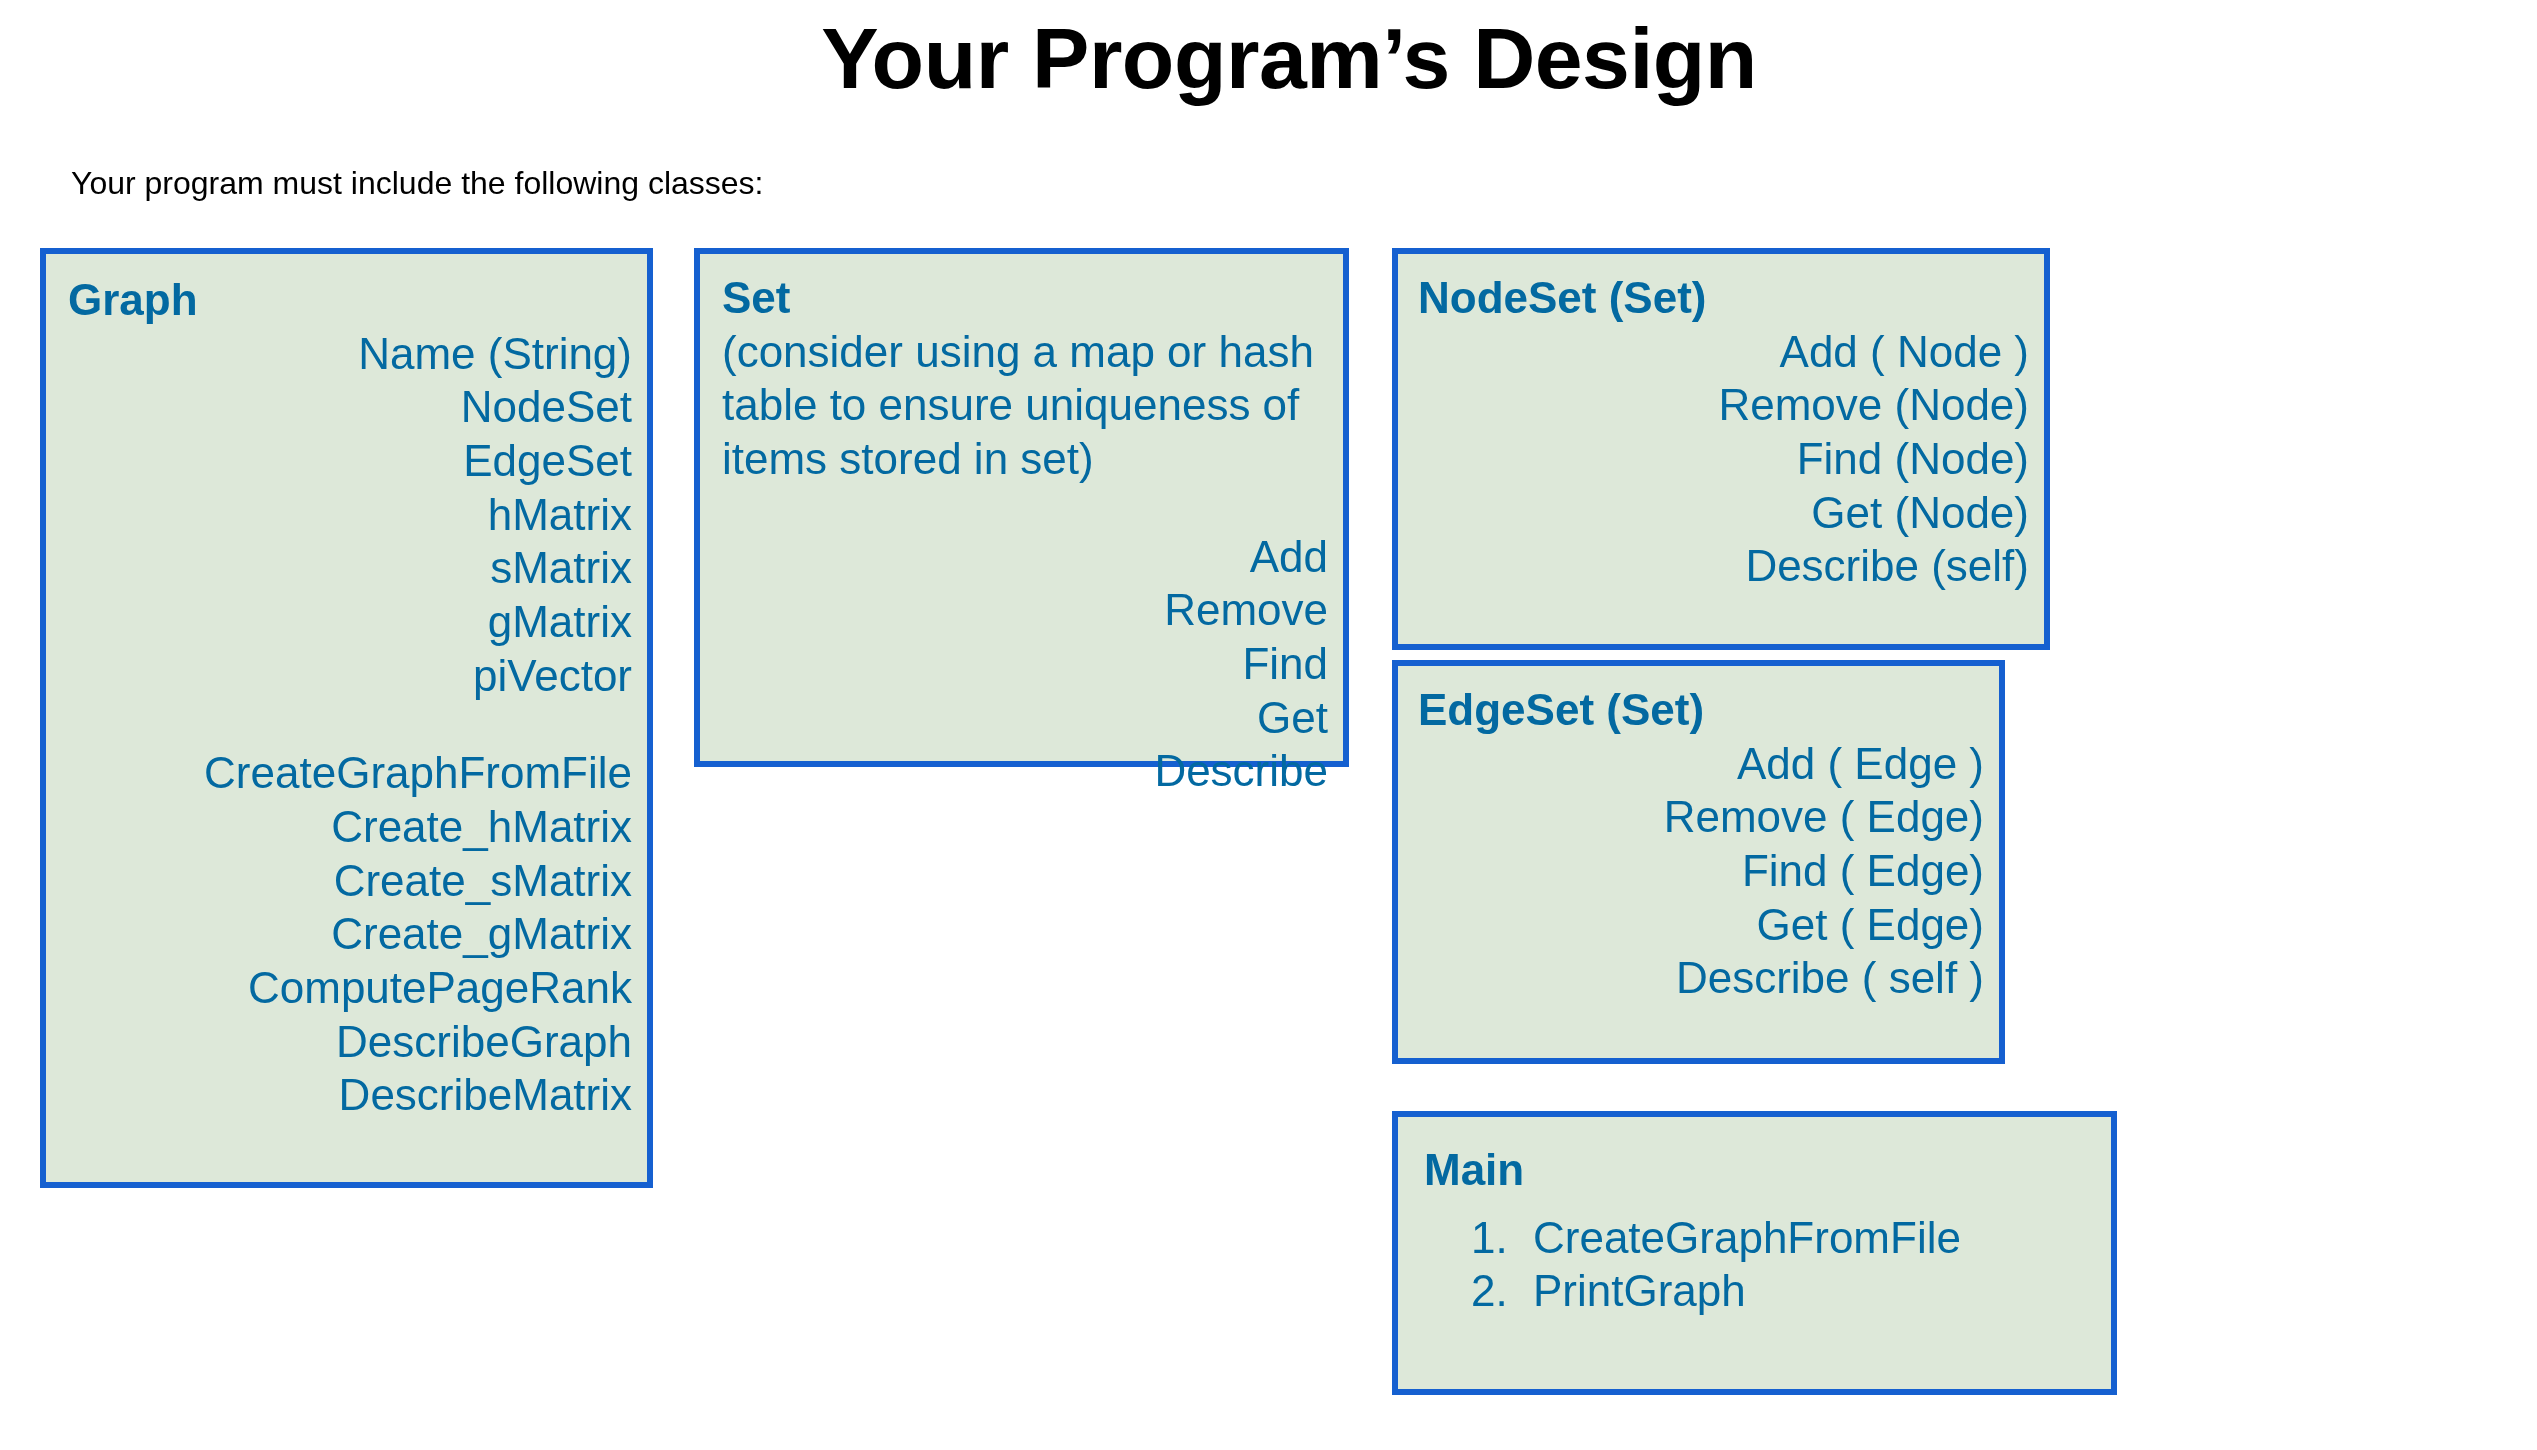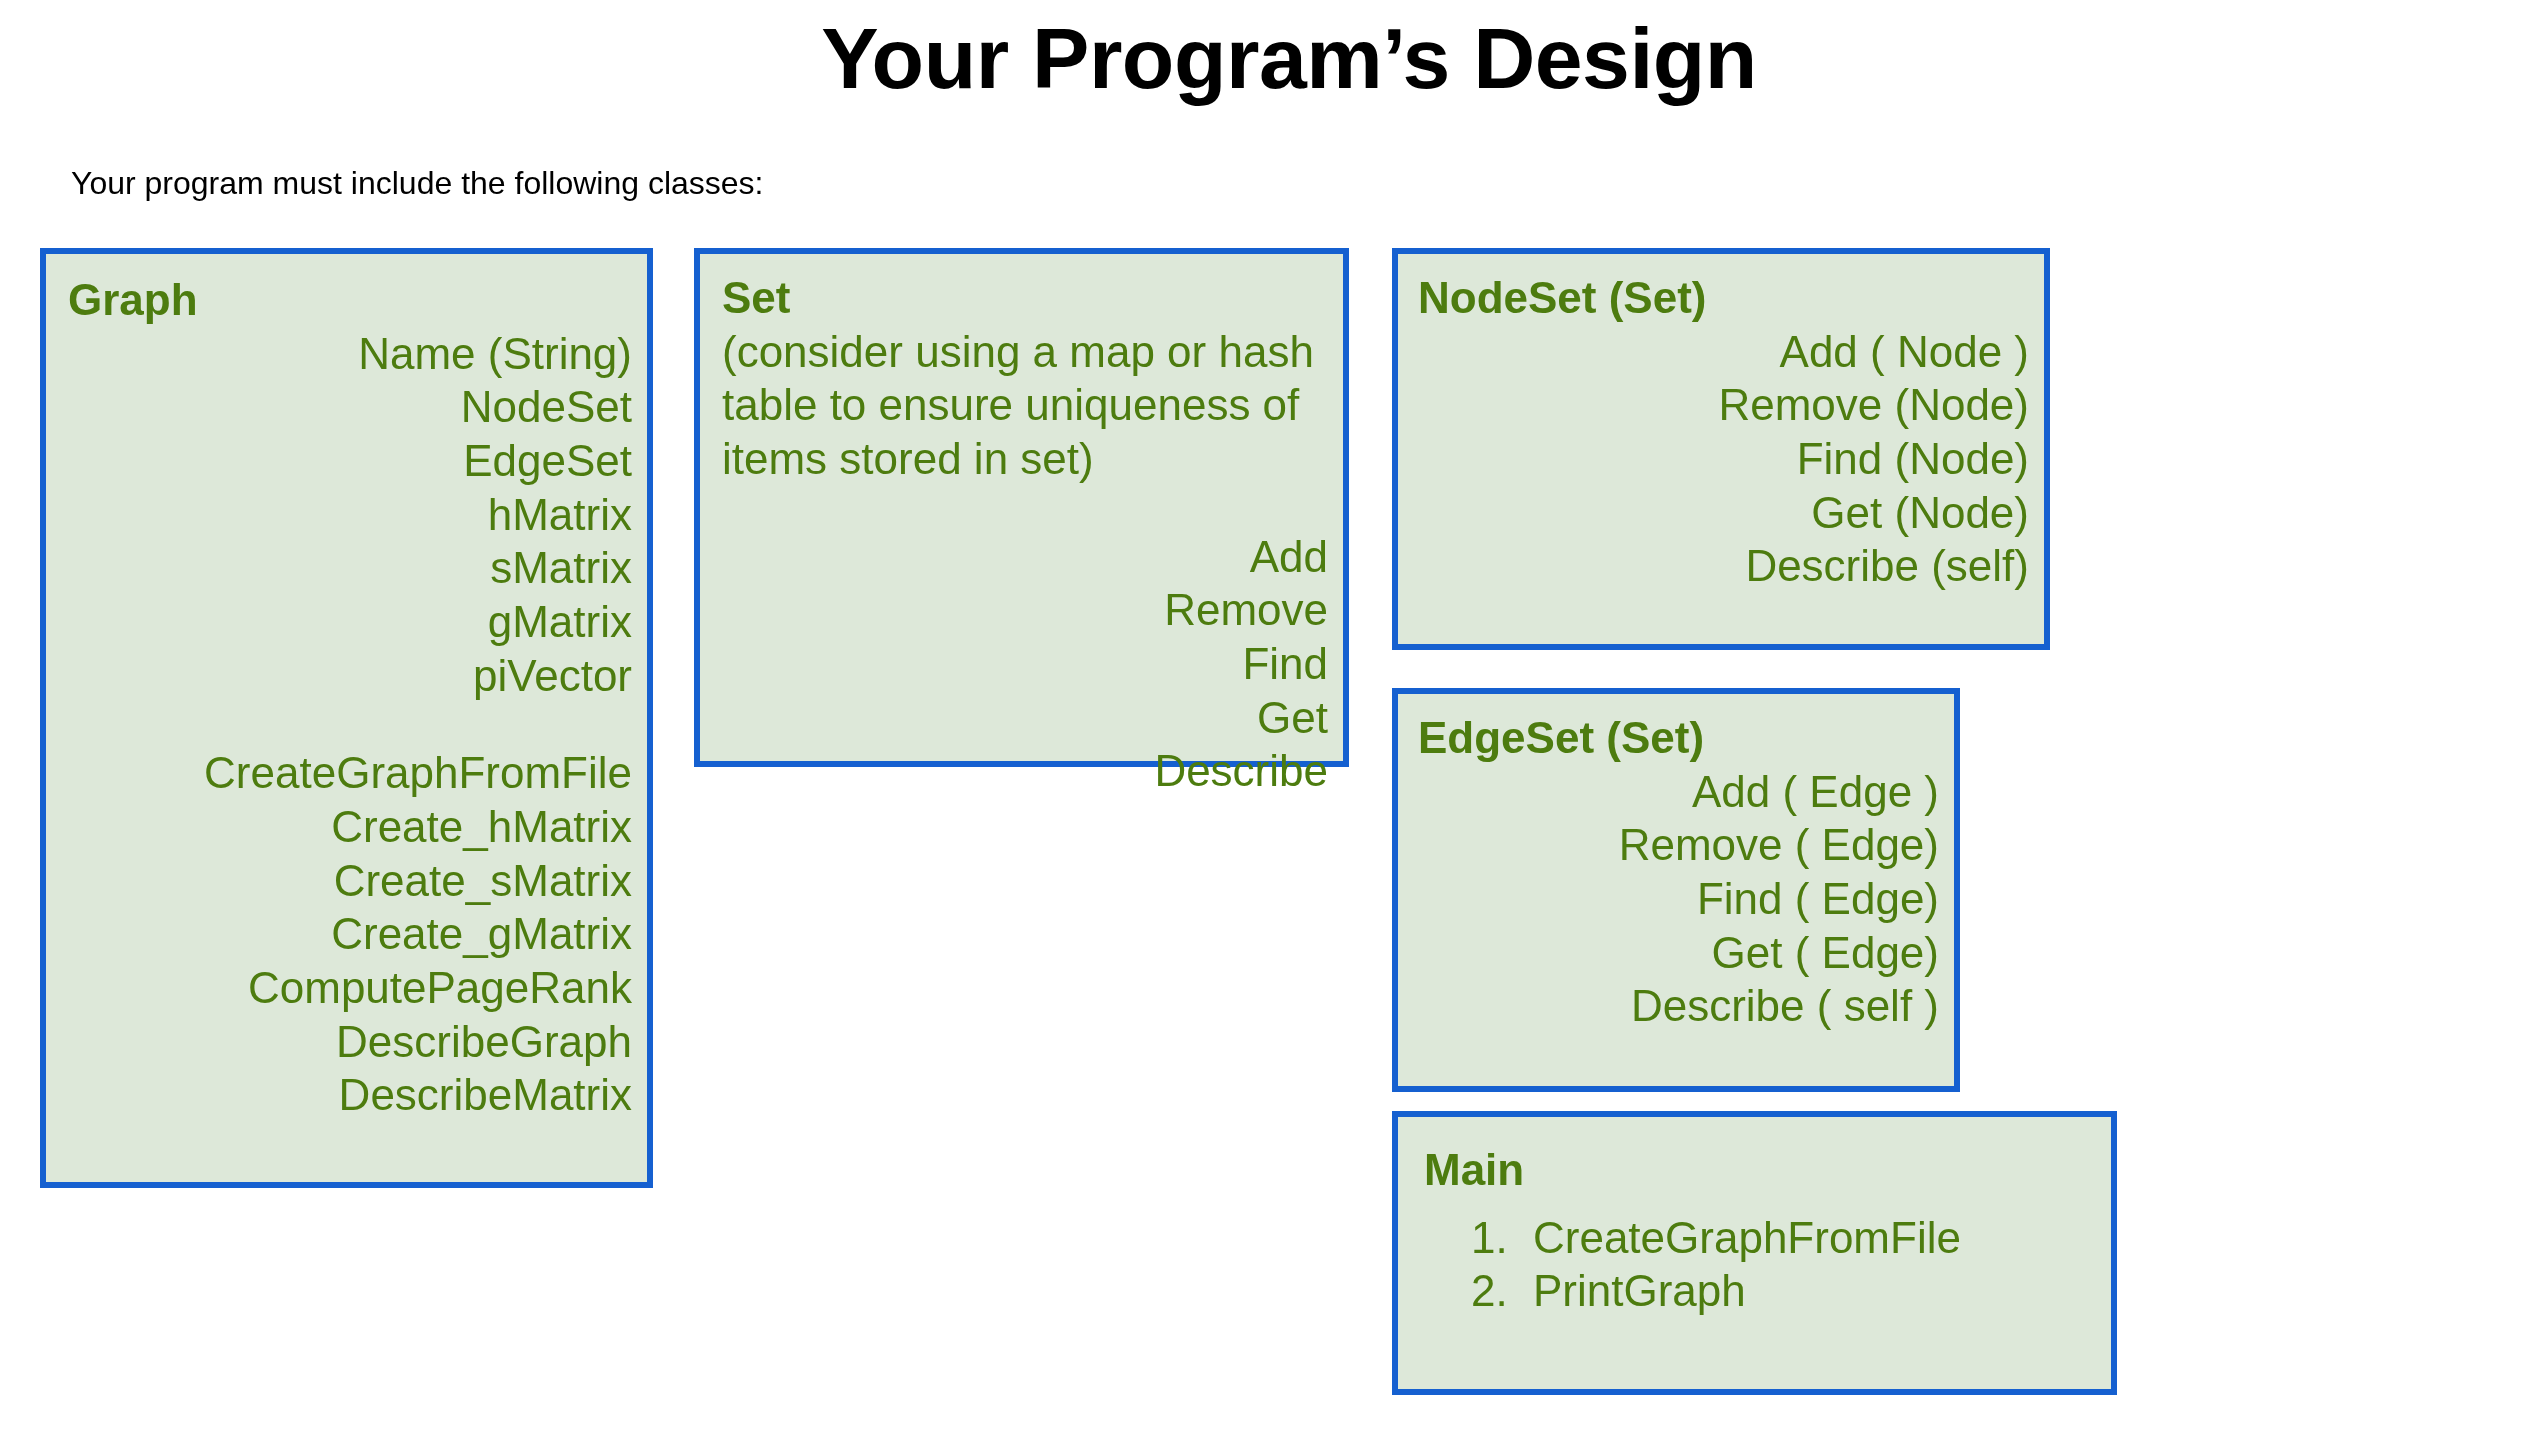--- a/index.html
+++ b/index.html
@@ -41,21 +41,21 @@
     font-size: 32px;
     color: #000000;
     line-height: 1.0;
   }
 
   .class-box {
     position: absolute;
     background: #DDE8D9;
     border: 6.6px solid #1560D0;
     box-sizing: border-box;
-    color: #4d7c0f;
+    color: #0369a1;
     font-size: 44px;
     line-height: 1.22;
   }
 
   .box-inner {
     padding: 19px 15px 10px 22px;
   }
 
   .class-name {
     font-weight: bold;
@@ -76,21 +76,21 @@
   }
 
   .spacer {
     height: 44px;
   }
 
   
   #box-graph   { left: 40px;   top: 248px;  width: 613px; height: 940px; }
   #box-set     { left: 694px; top: 248px;  width: 655px; height: 519px; }
   #box-nodeset { left: 1392px; top: 248px;  width: 658px; height: 402px;  }
-  #box-edgeset { left: 1392px; top: 660px; width: 568px; height: 404px; margin-top: 28px;  }
+  #box-edgeset { left: 1392px; top: 660px; width: 613px; height: 404px;  }
   #box-main    { left: 1392px; top: 1111px; width: 725px; height: 284px;  }
 
   #box-set .box-inner { padding-top: 17px; }
   #box-nodeset .box-inner,
   #box-edgeset .box-inner { padding-top: 17px; padding-left: 20px; }
   #box-main .box-inner { padding-top: 26px; padding-left: 26px; }
 
   .main-list {
     list-style: decimal;
     margin: 14px 0 0 0;

